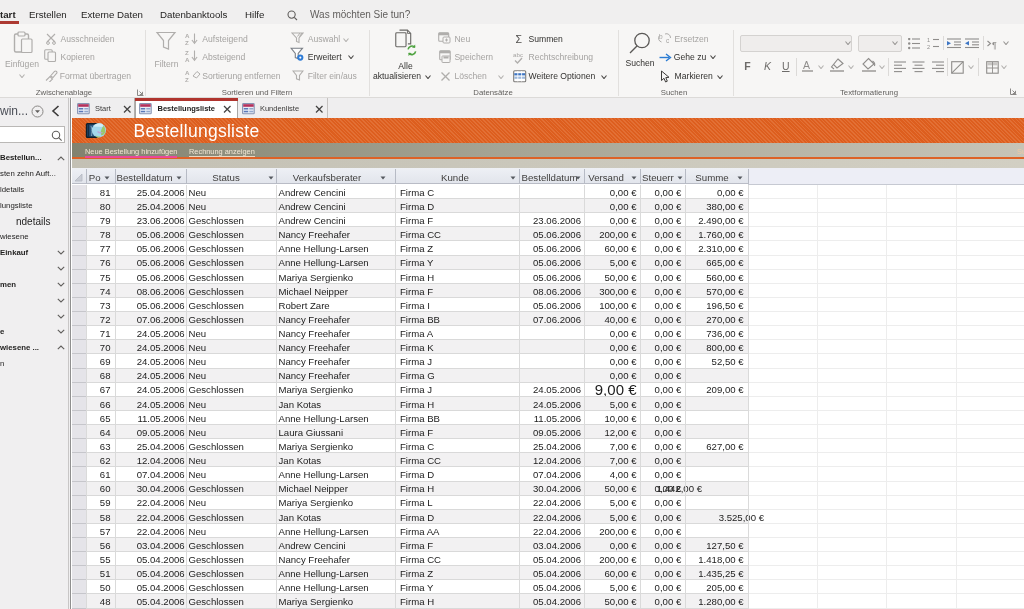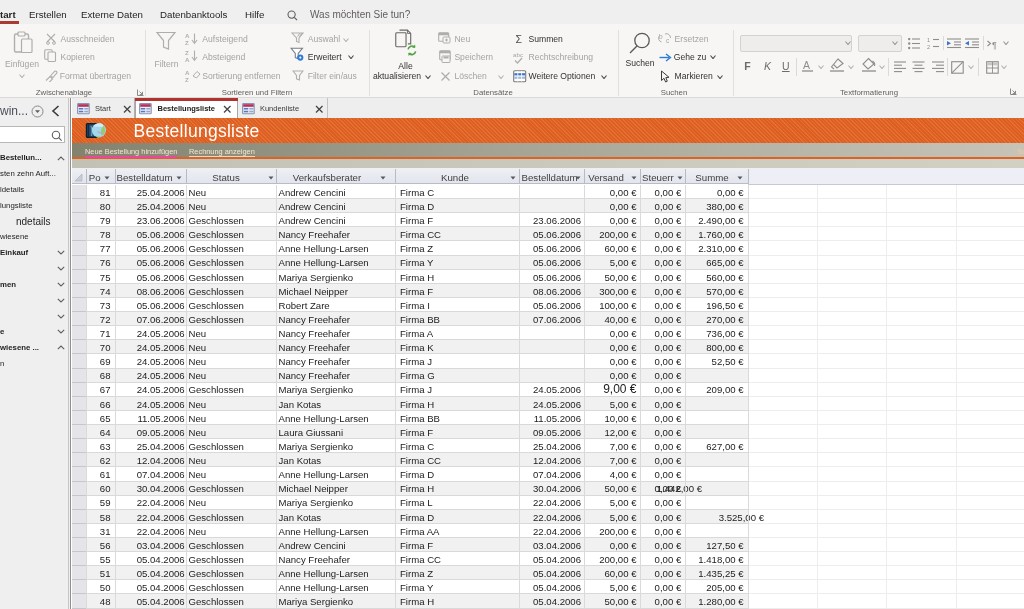--- a/index.html
+++ b/index.html
@@ -795,21 +795,21 @@
 <div style="position:absolute;left:681.3px;top:370.36px;font-size:9.6px;color:#1c1c1c;font-weight:400;letter-spacing:0px;white-space:nowrap;line-height:11.3px;transform:translateX(-100%);">0,00 €</div>
 <div style="position:absolute;left:86px;top:381.68px;width:661.5px;height:1px;background:#d9d9d9;"></div>
 <div style="position:absolute;left:747.5px;top:381.68px;width:276.5px;height:1px;background:#ededed;"></div>
 <div style="position:absolute;left:71.5px;top:382.67999999999995px;width:14.5px;height:14.12px;background:#e5e4e9;border-bottom:1px solid #c6c6cb;"></div>
 <div style="position:absolute;left:110.5px;top:384.47999999999996px;font-size:9.6px;color:#1c1c1c;font-weight:400;letter-spacing:0px;white-space:nowrap;line-height:11.3px;transform:translateX(-100%);">67</div>
 <div style="position:absolute;left:184.7px;top:384.47999999999996px;font-size:9.6px;color:#1c1c1c;font-weight:400;letter-spacing:0px;white-space:nowrap;line-height:11.3px;transform:translateX(-100%);">24.05.2006</div>
 <div style="position:absolute;left:188.5px;top:384.47999999999996px;font-size:9.6px;color:#1c1c1c;font-weight:400;letter-spacing:0px;white-space:nowrap;line-height:11.3px;">Geschlossen</div>
 <div style="position:absolute;left:278.5px;top:384.47999999999996px;font-size:9.6px;color:#1c1c1c;font-weight:400;letter-spacing:0px;white-space:nowrap;line-height:11.3px;">Mariya Sergienko</div>
 <div style="position:absolute;left:400px;top:384.47999999999996px;font-size:9.6px;color:#1c1c1c;font-weight:400;letter-spacing:0px;white-space:nowrap;line-height:11.3px;">Firma J</div>
 <div style="position:absolute;left:581px;top:384.47999999999996px;font-size:9.6px;color:#1c1c1c;font-weight:400;letter-spacing:0px;white-space:nowrap;line-height:11.3px;transform:translateX(-100%);">24.05.2006</div>
-<div style="position:absolute;left:636.5px;top:384.47999999999996px;font-size:12px;color:#1c1c1c;font-weight:400;letter-spacing:0px;white-space:nowrap;line-height:11.3px;transform:translateX(-100%);">9,00 €</div>
+<div style="position:absolute;left:636.5px;top:384.47999999999996px;font-size:15px;color:#1c1c1c;font-weight:400;letter-spacing:0px;white-space:nowrap;line-height:11.3px;transform:translateX(-100%);">9,00 €</div>
 <div style="position:absolute;left:681.3px;top:384.47999999999996px;font-size:9.6px;color:#1c1c1c;font-weight:400;letter-spacing:0px;white-space:nowrap;line-height:11.3px;transform:translateX(-100%);">0,00 €</div>
 <div style="position:absolute;left:743.6px;top:384.47999999999996px;font-size:9.6px;color:#1c1c1c;font-weight:400;letter-spacing:0px;white-space:nowrap;line-height:11.3px;transform:translateX(-100%);">209,00 €</div>
 <div style="position:absolute;left:86px;top:395.79999999999995px;width:661.5px;height:1px;background:#d9d9d9;"></div>
 <div style="position:absolute;left:747.5px;top:395.79999999999995px;width:276.5px;height:1px;background:#ededed;"></div>
 <div style="position:absolute;left:86px;top:396.79999999999995px;width:661.5px;height:14.12px;background:#f2f1f2;"></div>
 <div style="position:absolute;left:71.5px;top:396.79999999999995px;width:14.5px;height:14.12px;background:#e5e4e9;border-bottom:1px solid #c6c6cb;"></div>
 <div style="position:absolute;left:110.5px;top:398.59999999999997px;font-size:9.6px;color:#1c1c1c;font-weight:400;letter-spacing:0px;white-space:nowrap;line-height:11.3px;transform:translateX(-100%);">66</div>
 <div style="position:absolute;left:184.7px;top:398.59999999999997px;font-size:9.6px;color:#1c1c1c;font-weight:400;letter-spacing:0px;white-space:nowrap;line-height:11.3px;transform:translateX(-100%);">24.05.2006</div>
 <div style="position:absolute;left:188.5px;top:398.59999999999997px;font-size:9.6px;color:#1c1c1c;font-weight:400;letter-spacing:0px;white-space:nowrap;line-height:11.3px;">Neu</div>
 <div style="position:absolute;left:278.5px;top:398.59999999999997px;font-size:9.6px;color:#1c1c1c;font-weight:400;letter-spacing:0px;white-space:nowrap;line-height:11.3px;">Jan Kotas</div>
@@ -908,21 +908,21 @@
 <div style="position:absolute;left:188.5px;top:511.56px;font-size:9.6px;color:#1c1c1c;font-weight:400;letter-spacing:0px;white-space:nowrap;line-height:11.3px;">Geschlossen</div>
 <div style="position:absolute;left:278.5px;top:511.56px;font-size:9.6px;color:#1c1c1c;font-weight:400;letter-spacing:0px;white-space:nowrap;line-height:11.3px;">Jan Kotas</div>
 <div style="position:absolute;left:400px;top:511.56px;font-size:9.6px;color:#1c1c1c;font-weight:400;letter-spacing:0px;white-space:nowrap;line-height:11.3px;">Firma D</div>
 <div style="position:absolute;left:581px;top:511.56px;font-size:9.6px;color:#1c1c1c;font-weight:400;letter-spacing:0px;white-space:nowrap;line-height:11.3px;transform:translateX(-100%);">22.04.2006</div>
 <div style="position:absolute;left:636.5px;top:511.56px;font-size:9.6px;color:#1c1c1c;font-weight:400;letter-spacing:0px;white-space:nowrap;line-height:11.3px;transform:translateX(-100%);">5,00 €</div>
 <div style="position:absolute;left:681.3px;top:511.56px;font-size:9.6px;color:#1c1c1c;font-weight:400;letter-spacing:0px;white-space:nowrap;line-height:11.3px;transform:translateX(-100%);">0,00 €</div>
 <div style="position:absolute;left:764px;top:511.56px;font-size:9.6px;color:#1c1c1c;font-weight:400;letter-spacing:0px;white-space:nowrap;line-height:11.3px;transform:translateX(-100%);">3.525,00 €</div>
 <div style="position:absolute;left:86px;top:522.88px;width:661.5px;height:1px;background:#d9d9d9;"></div>
 <div style="position:absolute;left:747.5px;top:522.88px;width:276.5px;height:1px;background:#ededed;"></div>
 <div style="position:absolute;left:71.5px;top:523.88px;width:14.5px;height:14.12px;background:#e5e4e9;border-bottom:1px solid #c6c6cb;"></div>
-<div style="position:absolute;left:110.5px;top:525.68px;font-size:9.6px;color:#1c1c1c;font-weight:400;letter-spacing:0px;white-space:nowrap;line-height:11.3px;transform:translateX(-100%);">31</div>
+<div style="position:absolute;left:110.5px;top:525.68px;font-size:9.6px;color:#1c1c1c;font-weight:400;letter-spacing:0px;white-space:nowrap;line-height:11.3px;transform:translateX(-100%);">57</div>
 <div style="position:absolute;left:184.7px;top:525.68px;font-size:9.6px;color:#1c1c1c;font-weight:400;letter-spacing:0px;white-space:nowrap;line-height:11.3px;transform:translateX(-100%);">22.04.2006</div>
 <div style="position:absolute;left:188.5px;top:525.68px;font-size:9.6px;color:#1c1c1c;font-weight:400;letter-spacing:0px;white-space:nowrap;line-height:11.3px;">Neu</div>
 <div style="position:absolute;left:278.5px;top:525.68px;font-size:9.6px;color:#1c1c1c;font-weight:400;letter-spacing:0px;white-space:nowrap;line-height:11.3px;">Anne Hellung-Larsen</div>
 <div style="position:absolute;left:400px;top:525.68px;font-size:9.6px;color:#1c1c1c;font-weight:400;letter-spacing:0px;white-space:nowrap;line-height:11.3px;">Firma AA</div>
 <div style="position:absolute;left:581px;top:525.68px;font-size:9.6px;color:#1c1c1c;font-weight:400;letter-spacing:0px;white-space:nowrap;line-height:11.3px;transform:translateX(-100%);">22.04.2006</div>
 <div style="position:absolute;left:636.5px;top:525.68px;font-size:9.6px;color:#1c1c1c;font-weight:400;letter-spacing:0px;white-space:nowrap;line-height:11.3px;transform:translateX(-100%);">200,00 €</div>
 <div style="position:absolute;left:681.3px;top:525.68px;font-size:9.6px;color:#1c1c1c;font-weight:400;letter-spacing:0px;white-space:nowrap;line-height:11.3px;transform:translateX(-100%);">0,00 €</div>
 <div style="position:absolute;left:86px;top:537.0px;width:661.5px;height:1px;background:#d9d9d9;"></div>
 <div style="position:absolute;left:747.5px;top:537.0px;width:276.5px;height:1px;background:#ededed;"></div>
 <div style="position:absolute;left:86px;top:538.0px;width:661.5px;height:14.12px;background:#f2f1f2;"></div>

